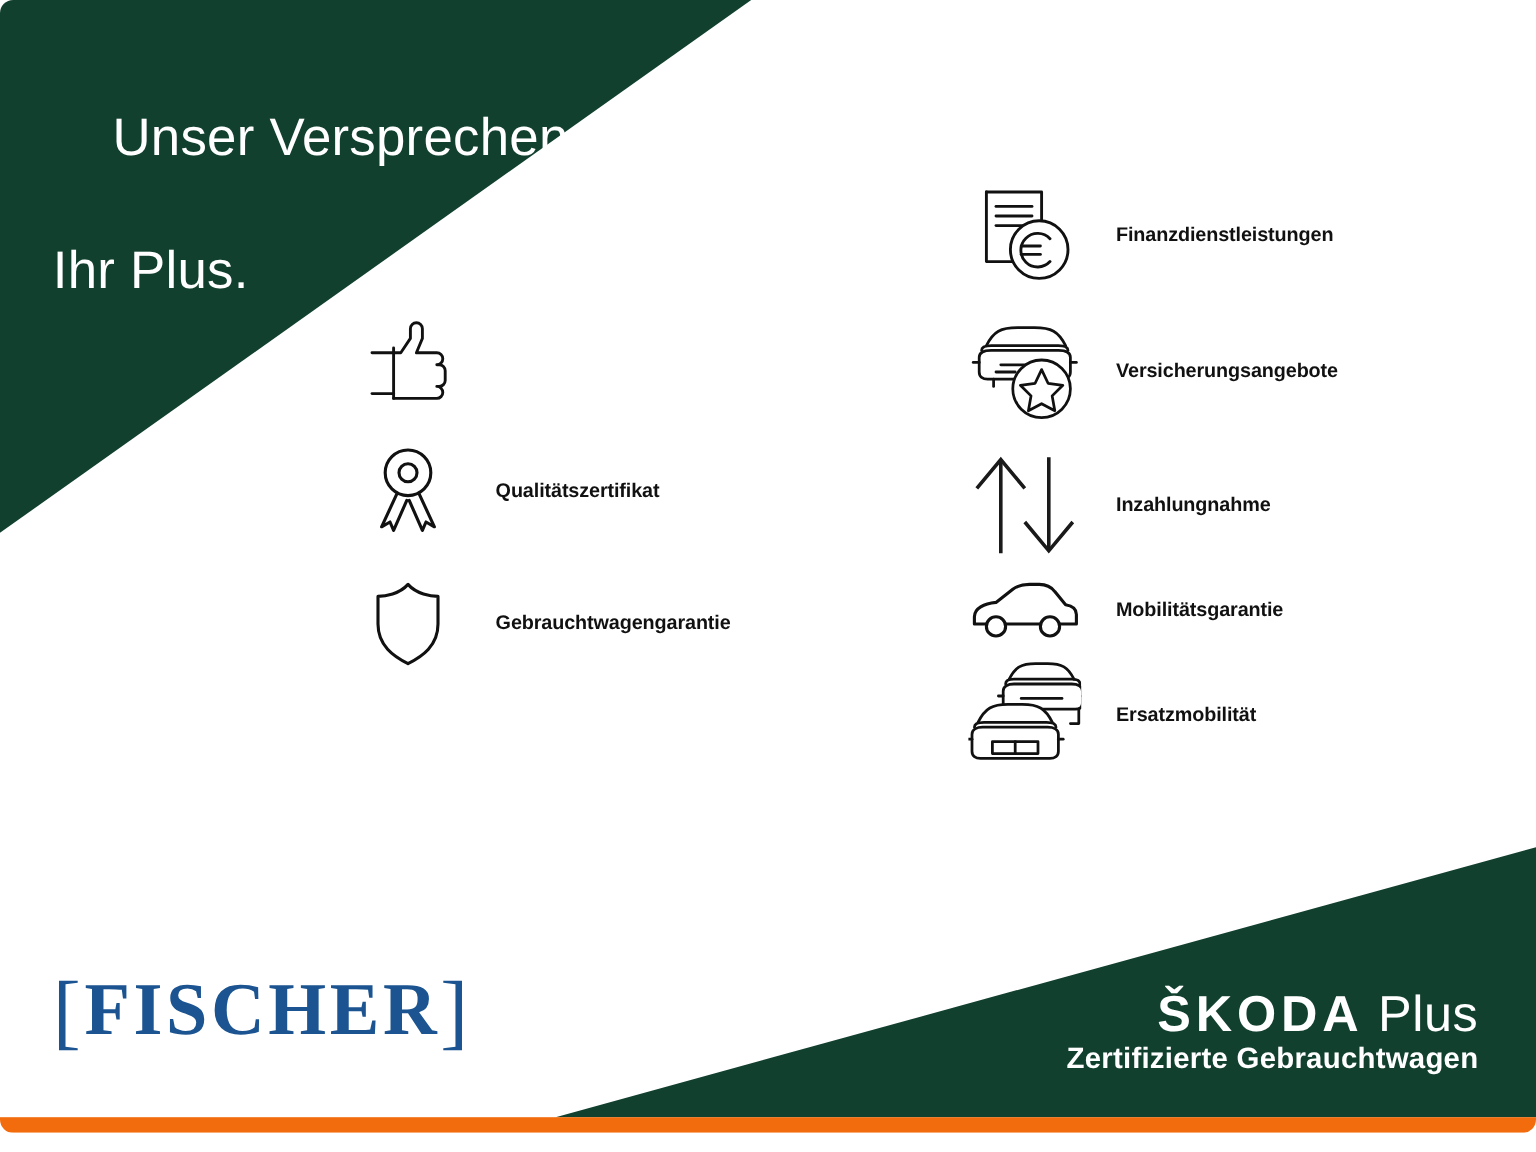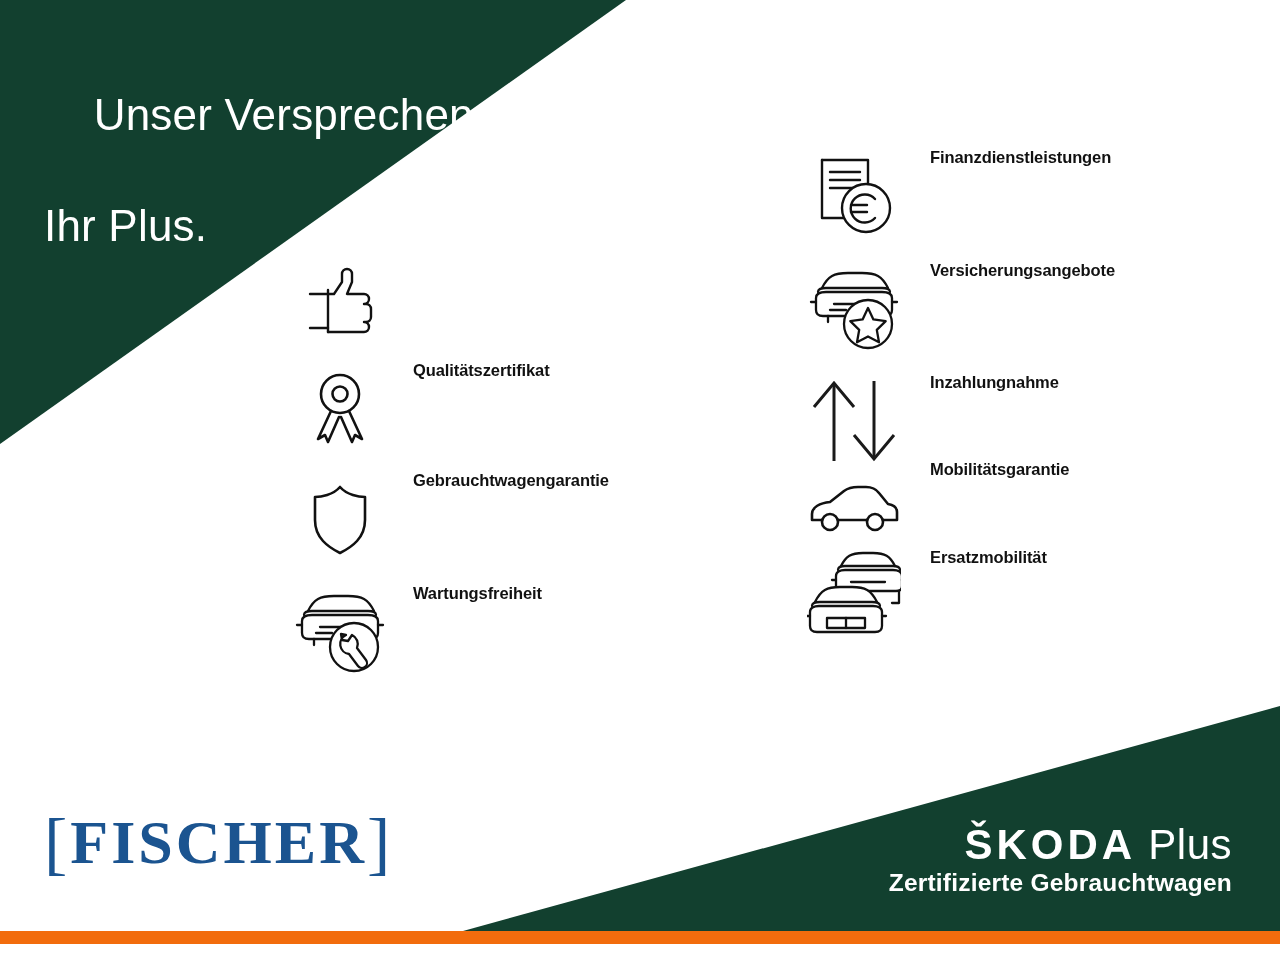--- a/index.html
+++ b/index.html
@@ -9,20 +9,21 @@
   }
   body {
     font-family: "Liberation Sans", sans-serif;
   }
   #stage {
     position: relative;
     width: 1280px;
     height: 944px;
     overflow: hidden;
     background: #ffffff;
+    border-radius: 11px;
   }
 
   
   .bg-layer {
     position: absolute;
     inset: 0;
     width: 1280px;
     height: 960px;
   }
 
@@ -37,21 +38,21 @@
     font-weight: 400;
     letter-spacing: 0.2px;
     white-space: pre;
   }
   .headline .l2 { display: block; }
 
   
   .feature {
     position: absolute;
     display: flex;
-    align-items: flex-start;
+    align-items: center;
   }
   .feature .icon-box {
     width: 96px;
     height: 96px;
     display: flex;
     align-items: center;
     justify-content: center;
     flex: 0 0 96px;
   }
   .feature .icon-box svg {
@@ -170,39 +171,20 @@
       <svg width="80" height="80" viewBox="0 0 80 80" fill="none" stroke="#111111" stroke-width="2.6" stroke-linejoin="round" stroke-linecap="round">
         <circle cx="40" cy="25" r="19"></circle>
         <circle cx="40" cy="25" r="7.5"></circle>
         <path d="M31 42 L18 70 L25 66 L28 73 L39 48"></path>
         <path d="M49 42 L62 70 L55 66 L52 73 L41 48"></path>
       </svg>
     </span>
     <span class="flabel">Qualitätszertifikat</span>
   </div>
 
-  <div class="feature col-left" style="top:584px">
-    <span class="icon-box">
-      <svg width="92" height="86" viewBox="0 0 92 86" fill="none" stroke="#111111" stroke-width="2.3" stroke-linejoin="round" stroke-linecap="round">
-
-        <path d="M14 22 C20 10 26 7 40 7 h14 c14 0 20 3 26 15"></path>
-        <path d="M10 26 c0 -3 4 -4 8 -4 h56 c4 0 8 1 8 4"></path>
-        <path d="M8 32 c0 -4 4 -6 10 -6 h56 c6 0 10 2 10 6 v12 c0 4 -3 6 -7 6 H15 c-4 0 -7 -2 -7 -6 Z"></path>
-        <path d="M8 36 H3"></path>
-        <path d="M84 36 H89"></path>
-        <path d="M20 50 v6"></path>
-        <path d="M26 38 h40"></path>
-        <path d="M22 44 h16"></path>
-
-        <circle cx="60" cy="58" r="24" fill="#ffffff"></circle>
-        <path d="M52 46 a10 10 0 0 0 3 19 l9 12 a5 5 0 0 0 8 -6 l-9 -12 a10 10 0 0 0 -5 -13 l-4 6 l-6 -1 l-1 -6 Z"></path>
-      </svg>
-    </span>
-    <span class="flabel">Wartungsfreiheit</span>
-  </div>
 
 
   <div class="feature col-right" style="top:148px">
     <span class="icon-box">
       <svg width="88" height="88" viewBox="0 0 88 88" fill="none" stroke="#111111" stroke-width="2.4" stroke-linejoin="round" stroke-linecap="round">
         <path d="M12 8 H58 V56"></path>
         <path d="M12 8 V66 H34"></path>
         <path d="M20 20 H50"></path>
         <path d="M20 28 H50"></path>
         <path d="M20 36 H50"></path>

